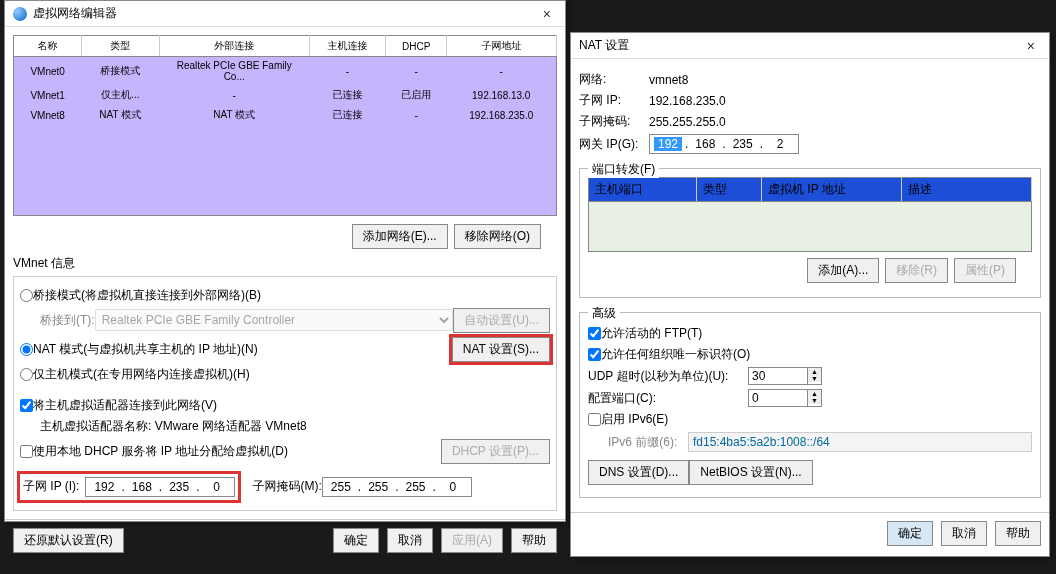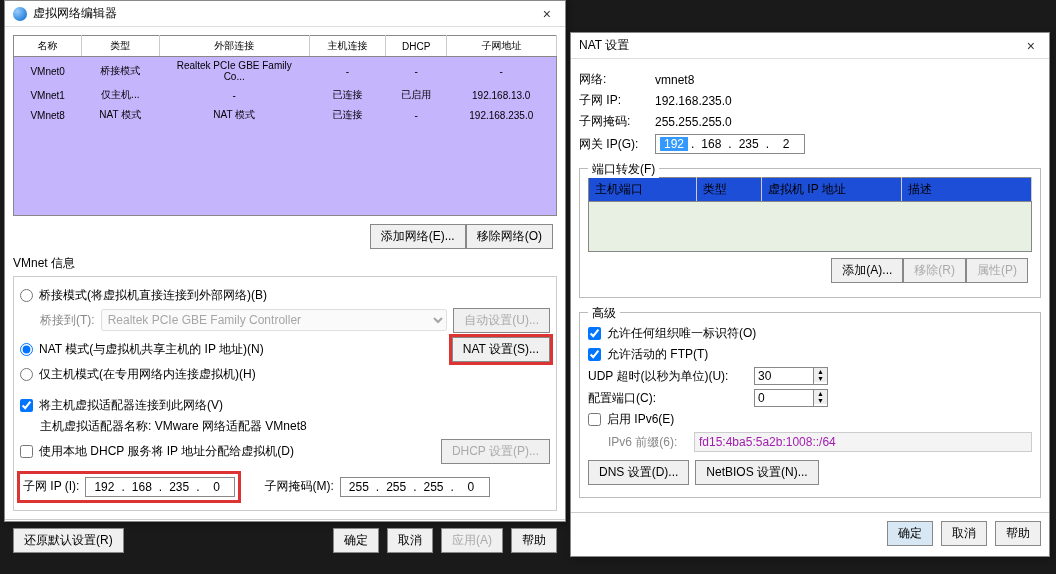--- a/index.html
+++ b/index.html
@@ -13,25 +13,25 @@
 .content { padding: 8px; }
 
 
 .grid { width: 100%; border: 1px solid #888; border-collapse: collapse; margin-bottom: 8px; }
 .grid th, .grid td { text-align: center; padding: 3px 6px; font-size: 10px; }
 .grid thead { background: #fff; }
 .grid thead th { border-bottom: 1px solid #888; border-right: 1px solid #ccc; font-weight: normal; }
 .grid tbody { background: #c4b5fd; }
 .grid tbody td { border-right: 0; }
 
-.btnrow { display: flex; justify-content: flex-end; margin: 6px 4px; }
+.btnrow { display: flex; justify-content: flex-end; gap: 6px; margin: 6px 16px; }
 button.std { padding: 3px 10px; border: 1px solid #888; background: #f0f0f0; font-size: 12px; cursor: pointer; }
 button.std:disabled { color: #aaa; }
 .group-label { margin-bottom: 4px; }
-.row { display: flex; align-items: center; margin: 4px 0; gap: 6px; }
+.row { display: flex; align-items: center; margin: 4px 0; }
 .indent { margin-left: 20px; }
 select.wide { flex: 1; padding: 2px; }
 .ipbox { display: inline-flex; align-items: center; border: 1px solid #888; padding: 2px 4px; gap: 2px; background:#fff;}
 .ipbox input { border: none; outline: none; width: 28px; text-align: center; }
 .ipbox .dot { padding: 0 1px; }
 .highlight { outline: 3px solid #d33; outline-offset: 0; }
 .sel { background: #3399ff; color: #fff; }
 
 .bottom-bar { display: flex; justify-content: flex-end; gap: 8px; padding: 8px; border-top: 1px solid #ccc; }
 .bottom-left { margin-right: auto; }
@@ -40,21 +40,21 @@
 .box > legend, .box-title { position: absolute; top: -8px; left: 8px; background: #fff; padding: 0 4px; }
 
 .nat-table { width: 100%; border: 1px solid #888; border-collapse: collapse; }
 .nat-table th { text-align: left; padding: 3px 6px; border-bottom: 1px solid #888; border-right: 1px solid #ccc; font-weight: normal; background:#1d4ed8;}
 .nat-tbody-wrap { height: 50px; background: #e8f0e4; border: 1px solid #888; border-top: none; }
 
 .spinner { display: inline-flex; }
 .spinner input { width: 60px; padding: 1px 3px; border:1px solid #888;}
 .spinner .arrows { display: flex; flex-direction: column; border:1px solid #888; border-left:none;}
 .spinner .arrows span { font-size: 7px; line-height: 7px; padding: 0 3px; cursor:pointer; background:#eee;}
-.readonly { background: #f4f4f4; border: 1px solid #ccc; padding: 2px 4px; color:#a21caf; flex:1;}
+.readonly { background: #f4f4f4; border: 1px solid #ccc; padding: 2px 4px; color:#0369a1; flex:1;}
 .gray { color:#888; }
 </style>
 </head>
 <body>
 
 <div class="window" style="left:4px; top:0; width:562px; height:522px;">
   <div class="titlebar">
     <div class="titlebar-left">
       <span class="icon-globe"></span>
       <span>虚拟网络编辑器</span>
@@ -229,25 +229,25 @@
         <button class="std">添加(A)...</button>
         <button class="std" disabled="">移除(R)</button>
         <button class="std" disabled="">属性(P)</button>
       </div>
     </div>
 
     <div class="box" style="margin-top:14px;">
       <span class="box-title">高级</span>
       <div class="row">
           <input type="checkbox" checked="" style="">
+          <span>允许活动的 FTP(T)</span>
+        </div>
+      <div class="row">
+          <input type="checkbox" checked="" style="">
           <span>允许任何组织唯一标识符(O)</span>
-        </div>
-      <div class="row">
-          <input type="checkbox" checked="" style="">
-          <span>允许活动的 FTP(T)</span>
         </div>
       <div class="row">
         <span style="width:160px">UDP 超时(以秒为单位)(U):</span>
         <span class="spinner">
             <input value="30" style="">
             <span class="arrows">
               <span>▲</span>
               <span>▼</span>
             </span>
           </span>

